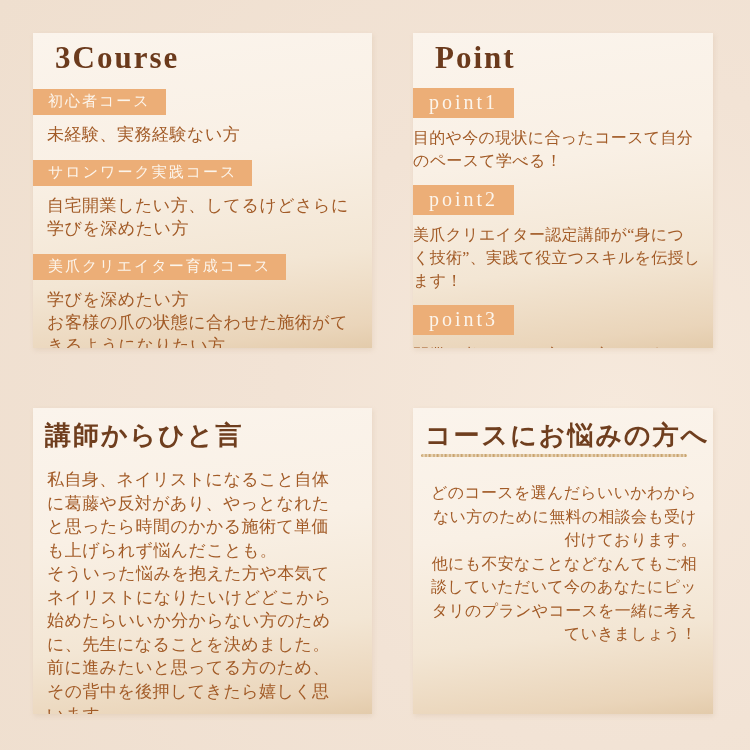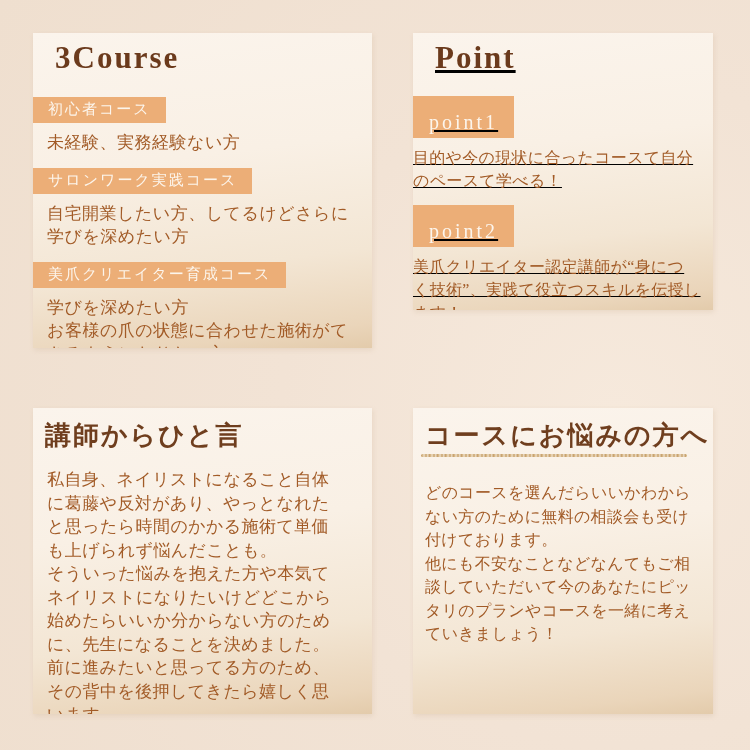--- a/index.html
+++ b/index.html
@@ -9,35 +9,35 @@
     font-family:"Liberation Serif","DejaVu Serif",serif;
   }
   .panel{
     position:absolute;
     background:linear-gradient(173deg,#fbf4ec 0%,#f9f0e5 40%,#f3e6d4 72%,#ead5ba 93%,#e3cbab 100%);
     box-shadow:1px 2px 5px rgba(185,150,110,0.18);
     display:flex;flex-direction:column;align-items:flex-start;
     overflow:hidden;
   }
   #panel-courses{left:33px;top:33px;width:339px;height:315px;}
-  #panel-points{left:413px;top:33px;width:300px;height:277px;text-decoration:underline;}
+  #panel-points{left:413px;top:33px;width:300px;height:315px;}
   #panel-instructor{left:33px;top:408px;width:339px;height:306px;}
   #panel-consultation{left:413px;top:408px;width:300px;height:306px;}
 
   .latin-title{
     color:#6b3a1c;font-size:31px;font-weight:bold;letter-spacing:2px;
-    margin:8px 0 8px 22px;line-height:1.1;
+    margin:8px 0 0 22px;line-height:1.1;
   }
   .bar{
     background:#ecae77;color:#fcf5ec;
     font-size:15px;letter-spacing:2px;line-height:1;
     padding:5px 15px 6px 15px;margin-top:14px;
     align-self:flex-start;white-space:nowrap;
   }
-  .bar.latin{font-size:20px;letter-spacing:3px;padding:16px 16px 6px 16px;}
+  .bar.latin{font-size:20px;letter-spacing:3px;padding:4px 16px 6px 16px;}
   .desc{
     color:#a25b27;font-size:17px;line-height:23px;letter-spacing:0.5px;
     margin:8px 0 0 14px;white-space:pre-line;
   }
   #panel-points .desc{margin-left:0;font-size:16px;letter-spacing:0.3px;}
   #panel-points .bar{margin-top:13px;}
 
   .jp-heading{
     color:#6f3e1e;font-size:26px;font-weight:bold;letter-spacing:2px;
     margin:12px 0 0 12px;line-height:1.2;
@@ -47,21 +47,21 @@
     background:repeating-linear-gradient(90deg,
       #bd9055 0px,#d9bb8a 2px,rgba(201,160,100,0.25) 3px,
       #c39a5e 5px,rgba(223,203,168,0.35) 7px,#bd9055 8px);
   }
   #panel-instructor .speckle-underline{width:238px;}
   #panel-consultation .speckle-underline{width:266px;}
   .body-text{
     color:#a25b27;font-size:17px;line-height:23.5px;letter-spacing:0.4px;
     margin:14px 0 0 14px;white-space:pre-line;
   }
-  #panel-consultation .body-text{font-size:16px;margin-top:24px;margin-left:12px;letter-spacing:0.3px;}
+  #panel-consultation .body-text{font-size:16px;margin-top:24px;margin-left:18px;letter-spacing:0.3px;text-align:right;}
 </style>
 </head>
 <body>
 
 <div class="panel" id="panel-courses">
   <div class="latin-title">3Course</div>
 
   <div class="bar">初心者コース</div>
   <div class="desc">未経験、実務経験ない方</div>
 

